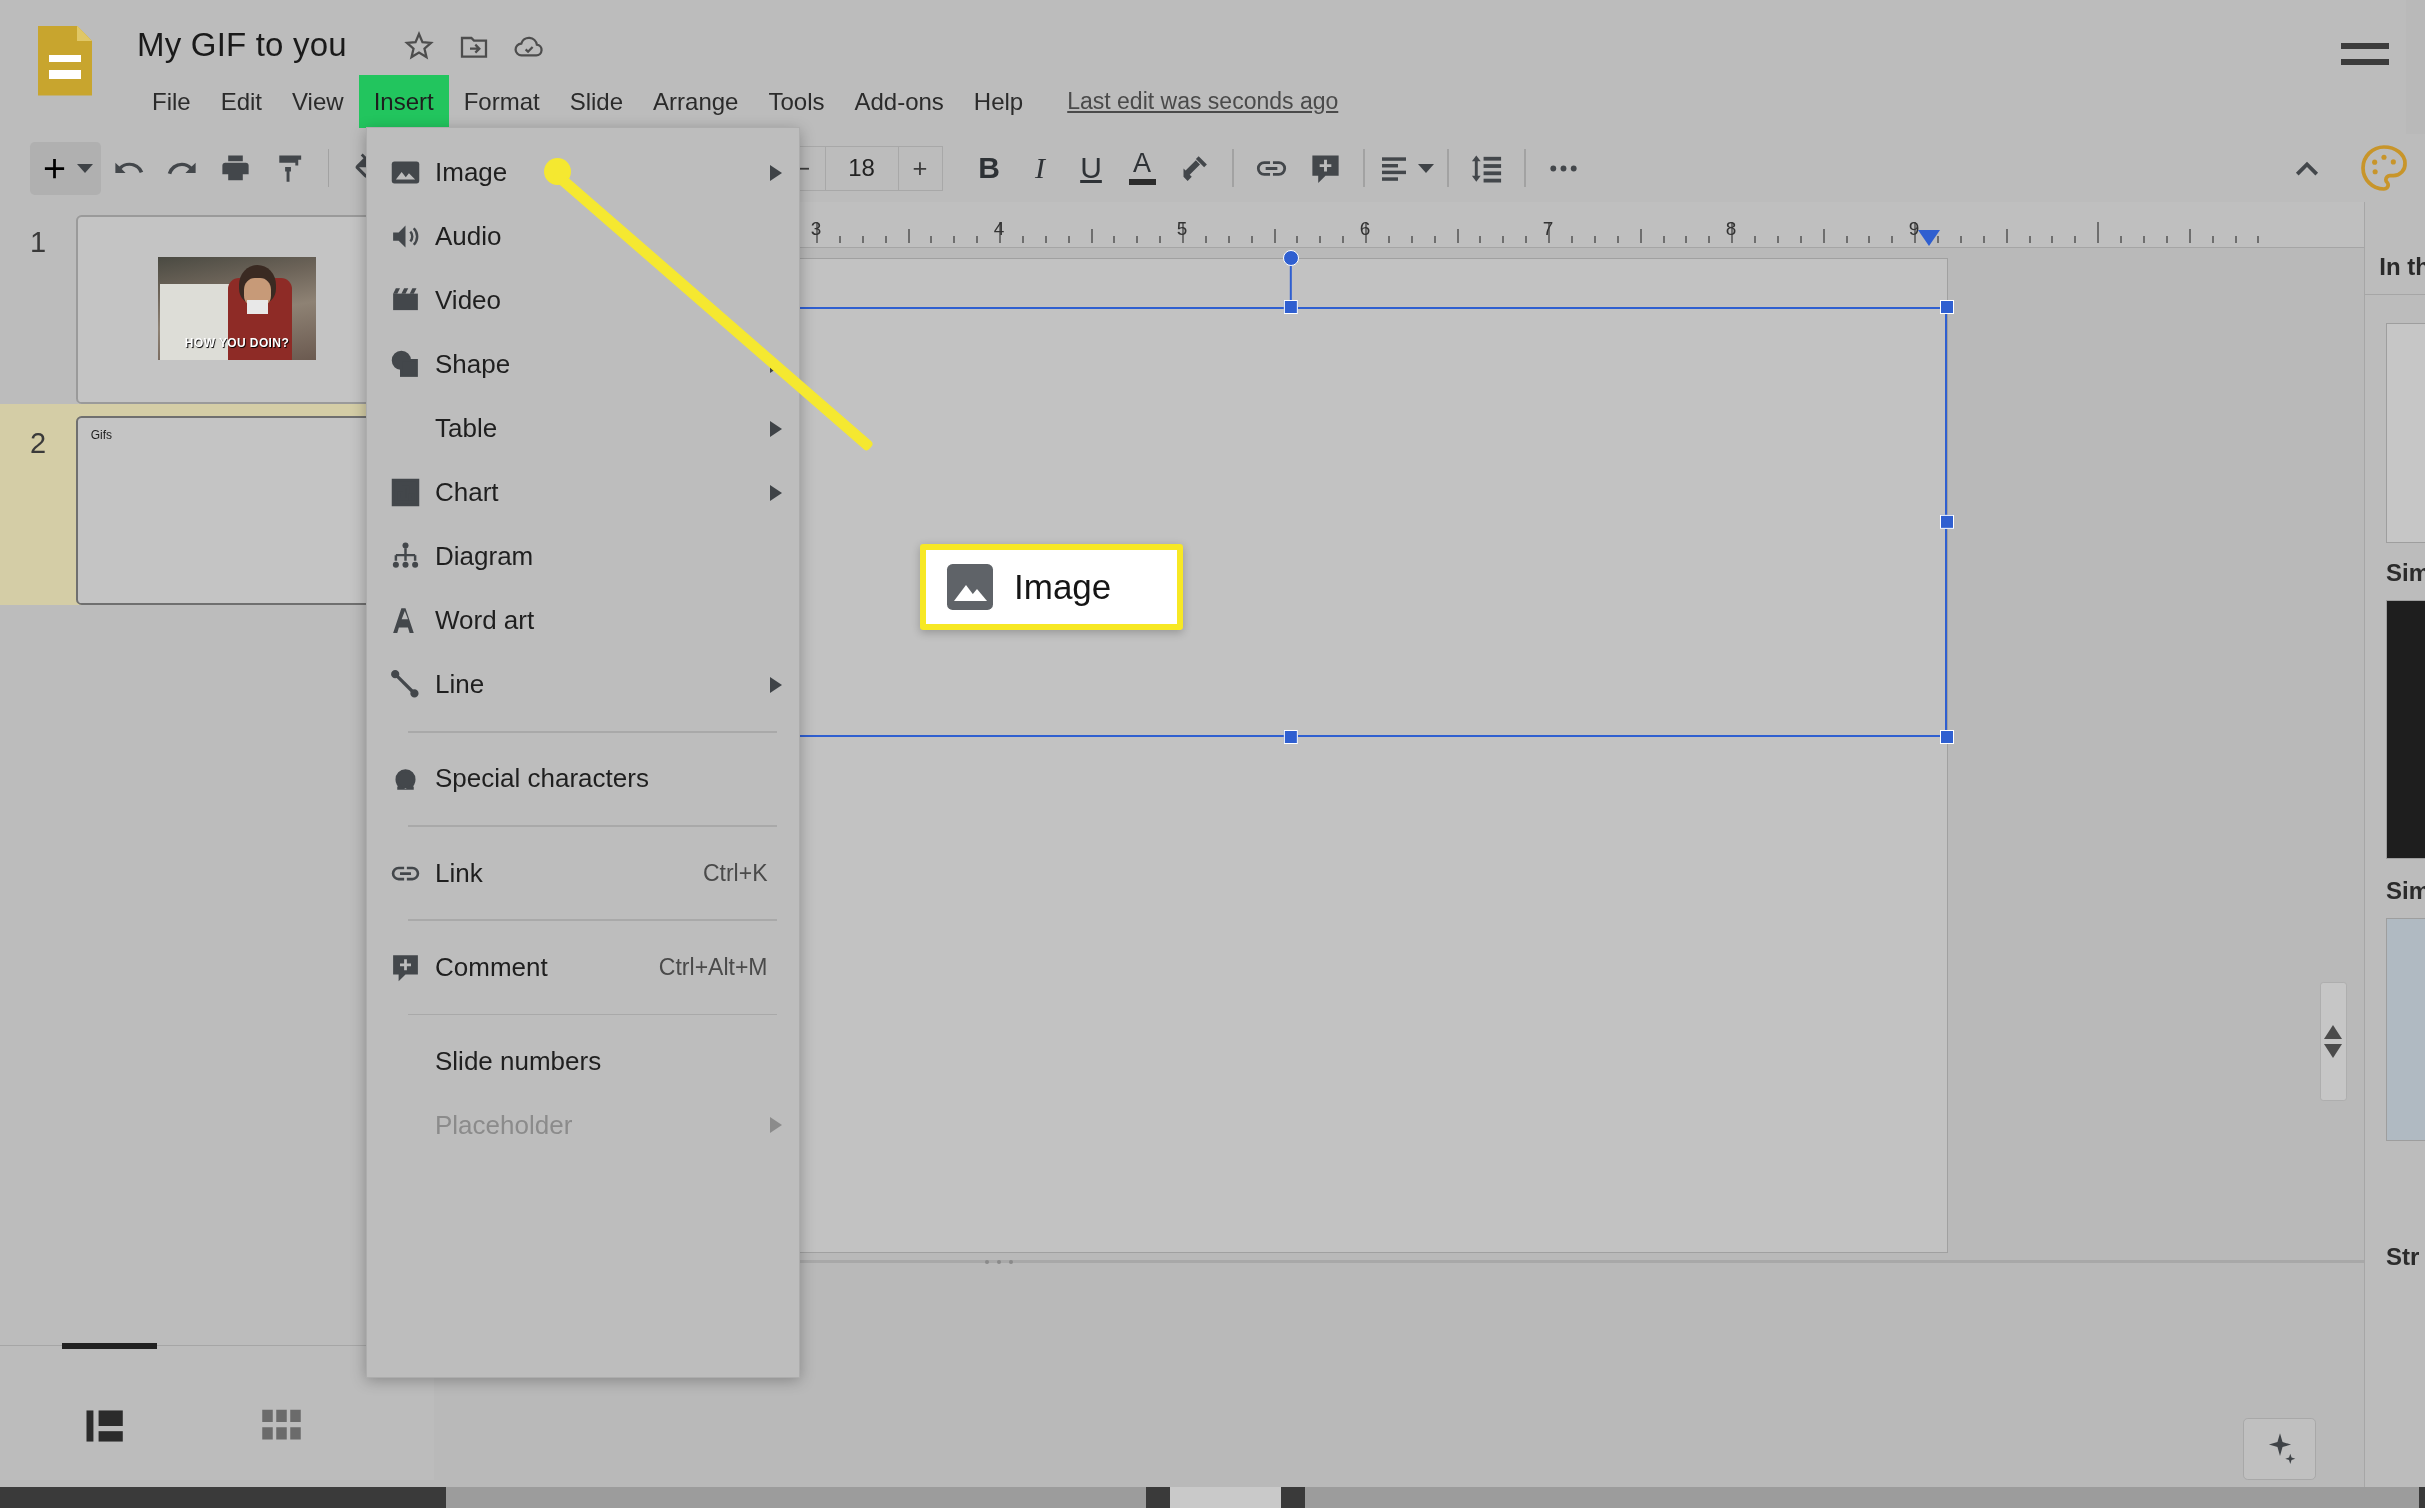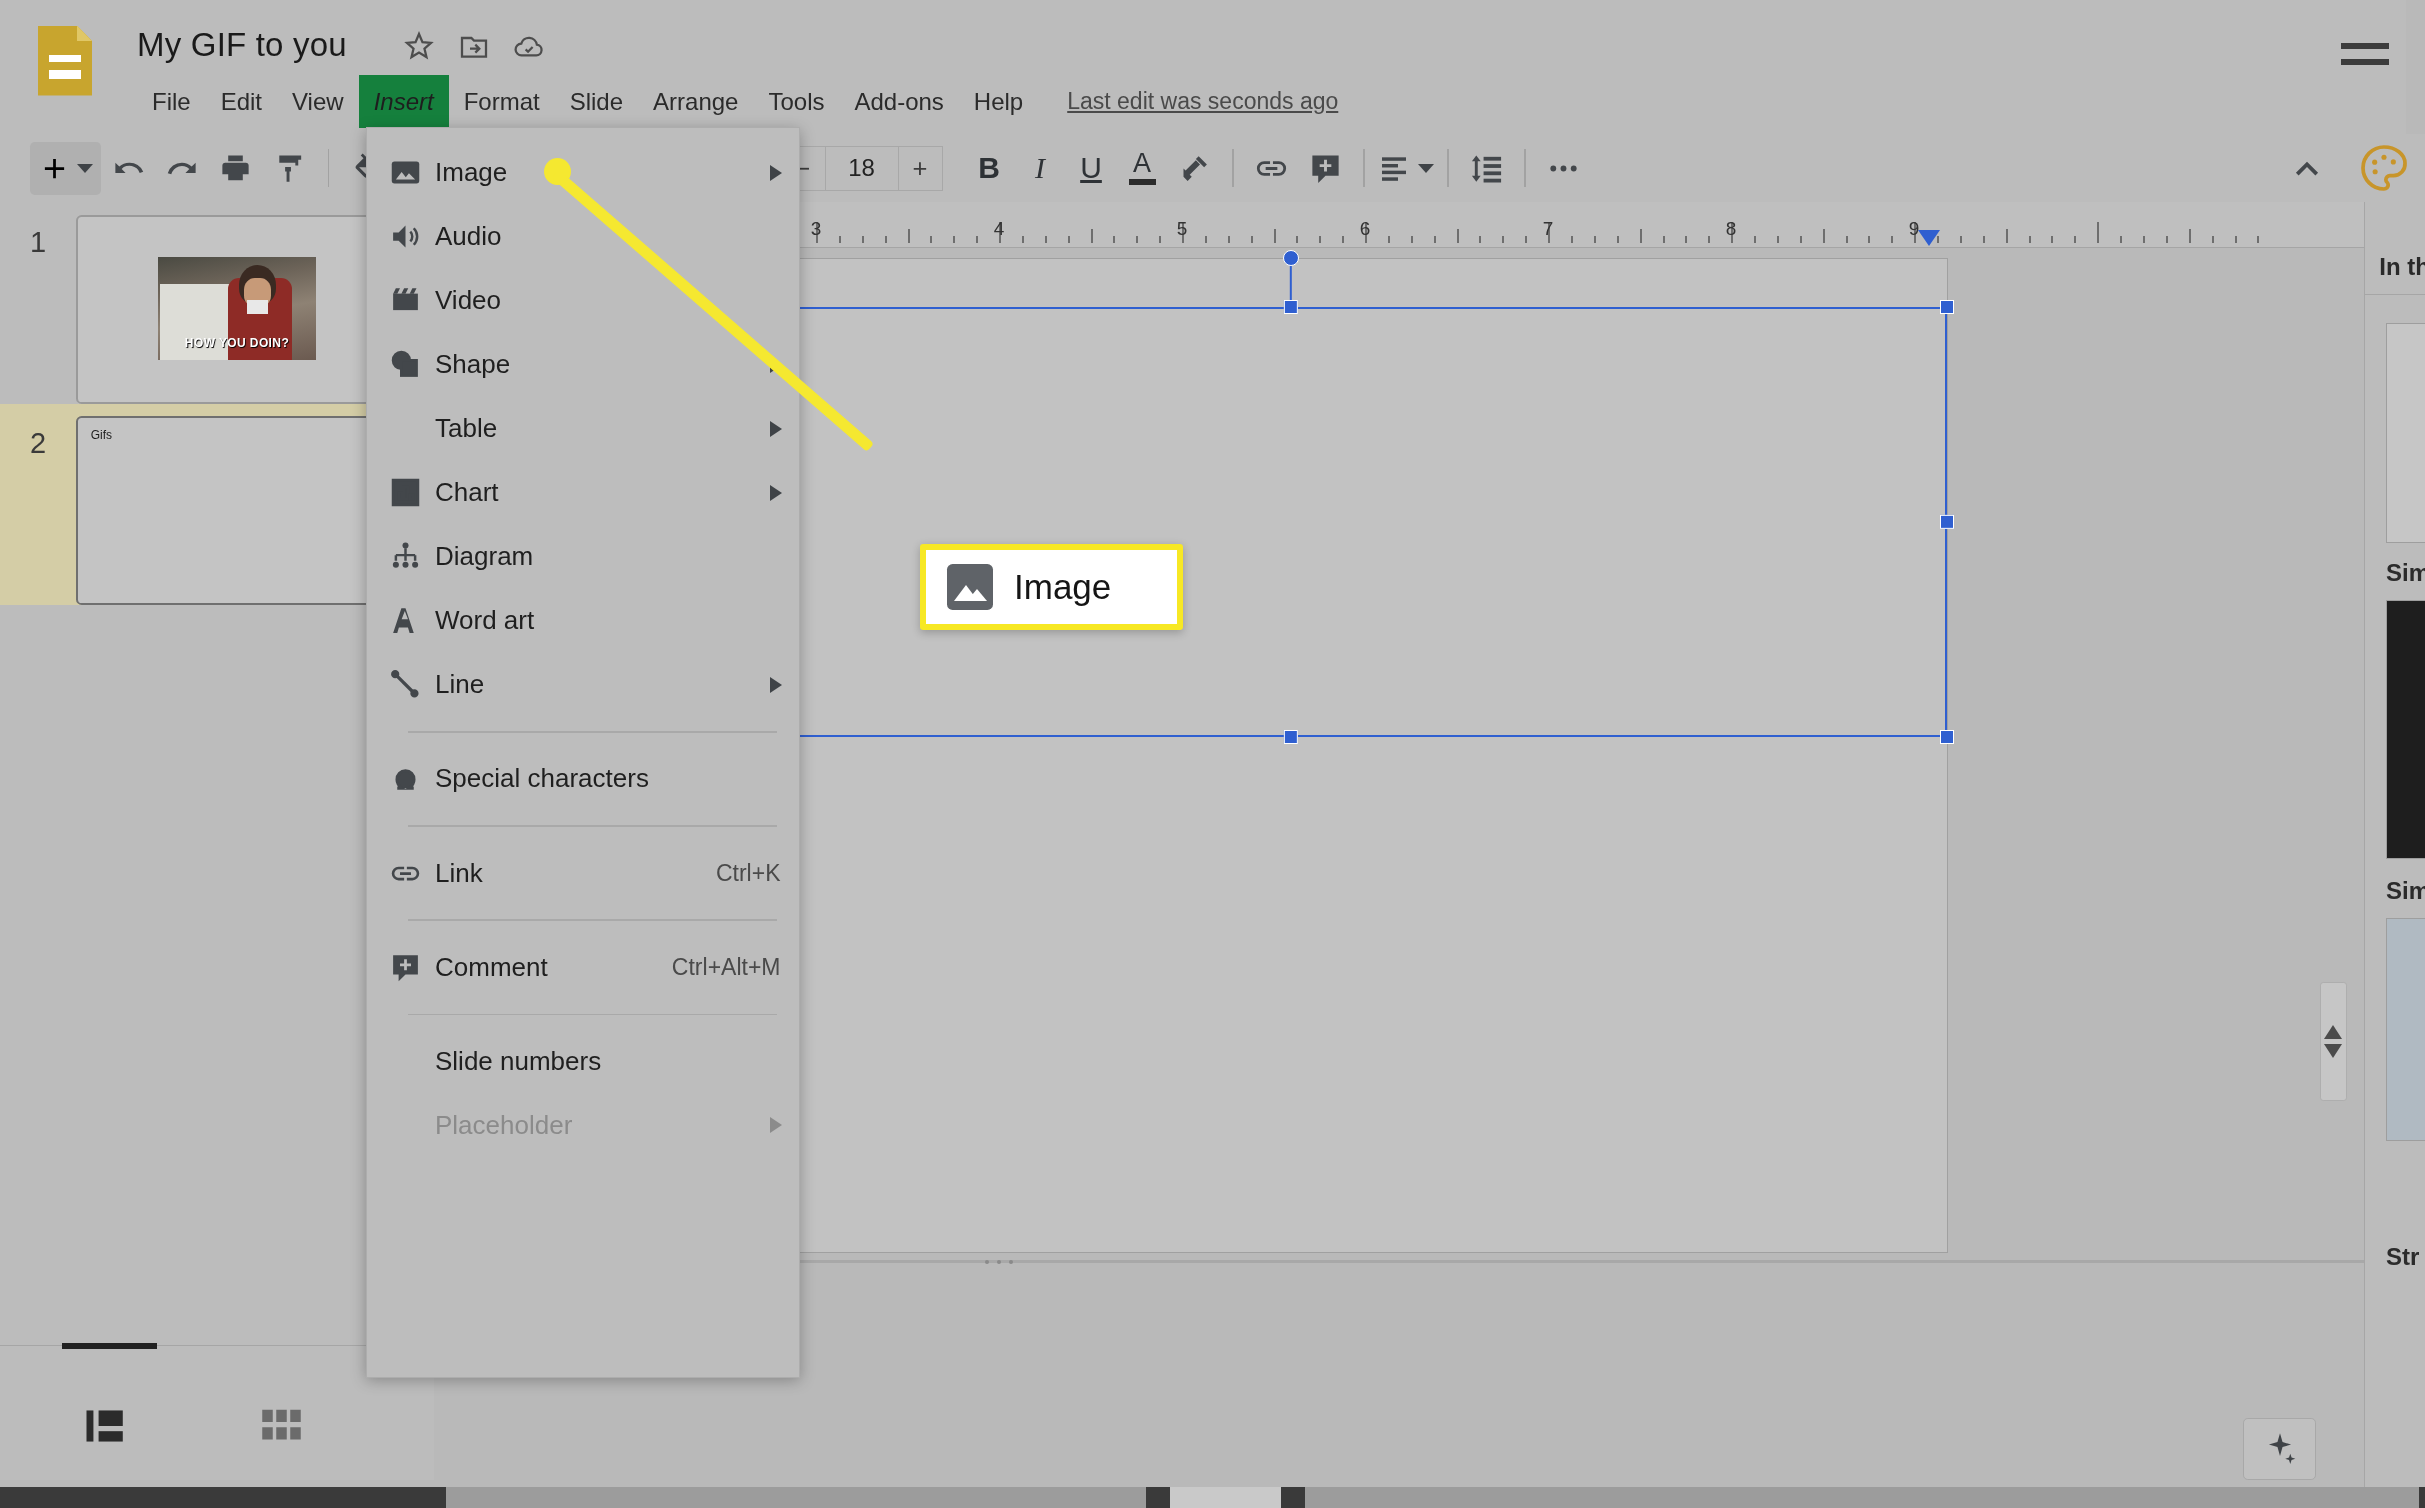--- a/index.html
+++ b/index.html
@@ -42,21 +42,21 @@
   .title-icons { position: absolute; left: 402px; top: 29px; display: flex; gap: 22px; align-items: center; }
   .ticon { width: 33px; height: 33px; color: #4d4d4d; display: flex; align-items: center; justify-content: center; }
   .ticon svg { width: 32px; height: 32px; fill: none; stroke: #4d4d4d; stroke-width: 1.7; }
 
   .menubar { position: absolute; left: 137px; top: 75px; height: 53px; display: flex; align-items: stretch; }
   .menu-item {
     padding: 0 15px; display: flex; align-items: center;
     font-size: 24px; color: #2b2b2b; white-space: nowrap;
     height: 53px;
   }
-  .menu-item.active { background: #15803d; color: #1e1e1e; font-style: italic; }
+  .menu-item.active { background: #22c55e; color: #1e1e1e; }
   .last-edit {
     margin-left: 29px; display: flex; align-items: center;
     font-size: 23px; color: #4a4a4a; text-decoration: underline; white-space: nowrap;
   }
 
   .hamburger {
     position: absolute; right: 17.5px; top: 43px; width: 48px; height: 6.4px;
     background: #3c3c3c;
   }
   .hamburger:after {
@@ -216,21 +216,21 @@
     background: #bdbdbd; box-shadow: 0 3.2px 14.3px rgba(0,0,0,0.28);
     border: 0.8px solid #adadad; padding: 12.7px 0;
   }
   .dd-item {
     position: relative; height: 64px; display: flex; align-items: center; padding: 0 17.5px 0 22px;
   }
   .dd-icon { width: 46px; display: flex; align-items: center; justify-content: flex-start; color: #3f4347; }
   .dd-icon svg { fill: #43474b; }
   .dd-label { font-size: 26px; color: #1f1f1f; flex: 1; }
   .dd-label.disabled { color: #8b8b8b; }
-  .dd-accel { font-size: 23px; color: #4a4a4a; margin-right: 1px; }
+  .dd-accel { font-size: 23px; color: #4a4a4a; margin-right: 14px; }
   .dd-arrow {
     width: 0; height: 0; border-top: 8.8px solid transparent; border-bottom: 8.8px solid transparent;
     border-left: 12px solid #3f4347;
   }
   .dd-sep { height: 1.6px; background: #a9a9a9; margin: 14.3px 22px 14.3px 41px; }
 
   
   .callout-line {
     position: absolute; background: #f5e830; border-radius: 4px; transform-origin: 0 50%;
   }

